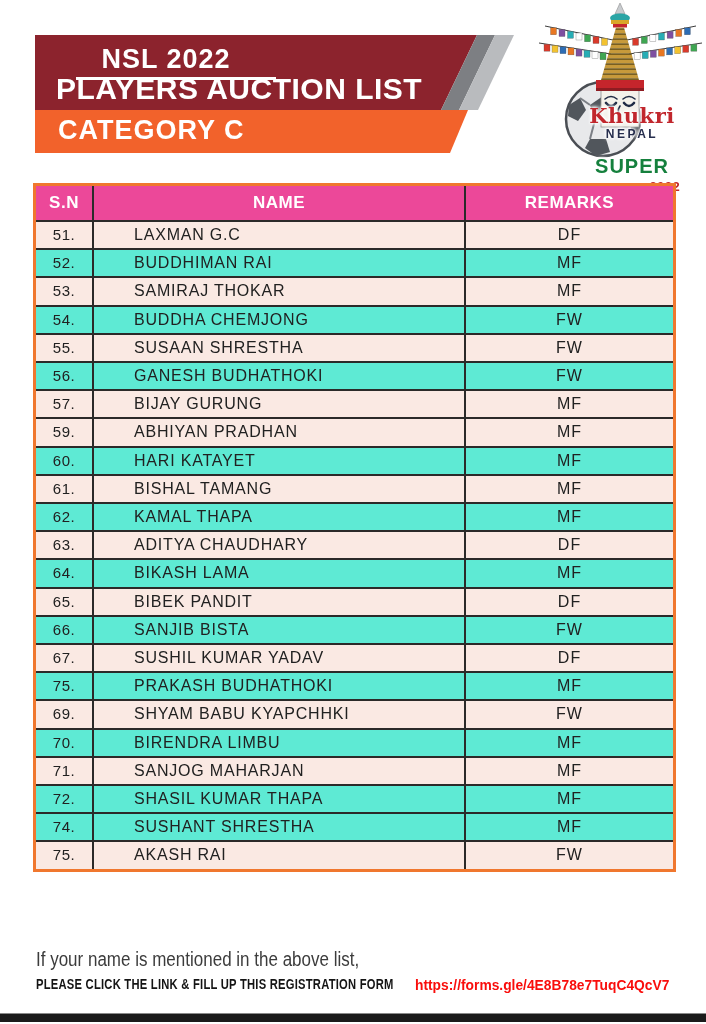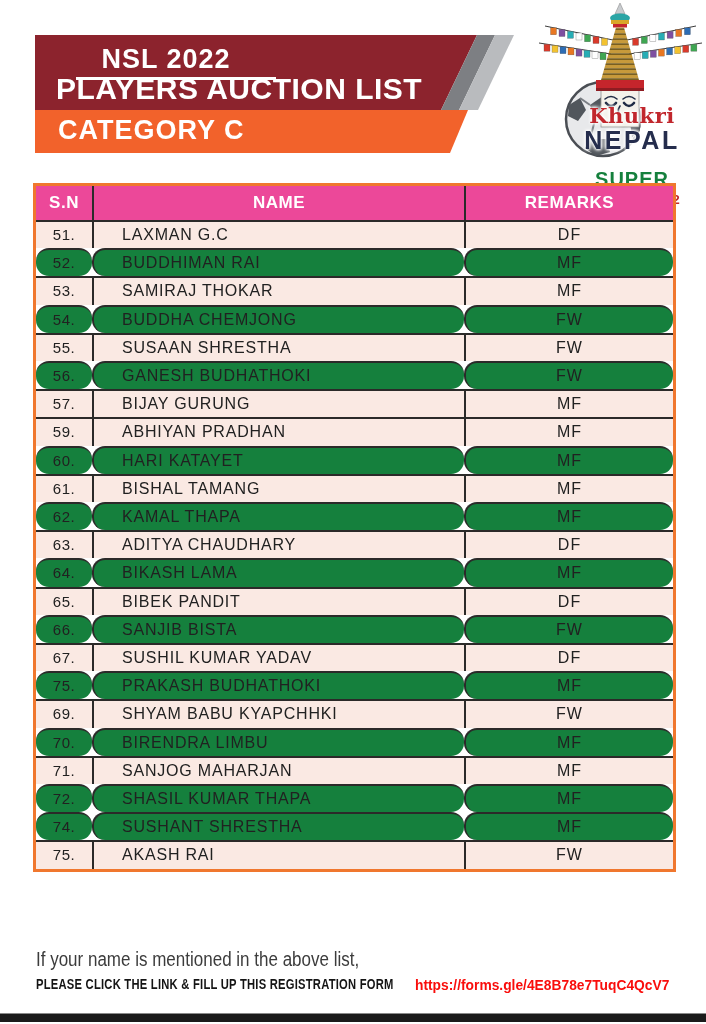--- a/index.html
+++ b/index.html
@@ -15,40 +15,40 @@
   .players{left:56px;top:74px;font-size:30px;letter-spacing:.5px;}
   .category{left:58px;top:117px;font-size:27px;letter-spacing:1px;}
 
   
   .logo{position:absolute;left:535px;top:0;width:171px;height:182px;}
   .logo-svg{position:absolute;left:0;top:0;width:171px;height:182px;}
   .logo-text{position:absolute;left:23px;top:105px;width:148px;text-align:center;line-height:1;}
   .halo{text-shadow:0 0 3px #fff,0 0 3px #fff,0 0 4px #fff,0 0 5px #fff;}
   .khukri{font-family:"DejaVu Serif","Liberation Serif",serif;font-weight:bold;
           color:#c1272d;font-size:21px;letter-spacing:.5px;}
-  .nepal{color:#252d4d;font-weight:bold;font-size:25px;letter-spacing:2.5px;margin-top:2px;}
+  .nepal{color:#252d4d;font-weight:bold;font-size:12px;letter-spacing:2.5px;margin-top:2px;}
   .super{color:#15803d;font-weight:bold;font-size:20px;letter-spacing:1px;margin-top:16px;}
   .league-row{margin-top:2px;white-space:nowrap;}
   .league{color:#252d4d;font-size:10px;font-weight:bold;letter-spacing:4px;}
   .year{color:#c1272d;font-size:13px;font-weight:bold;letter-spacing:.5px;}
 
   
   .table-wrap{position:absolute;left:33px;top:183px;width:637px;border:3px solid #f0772e;background:#fff;}
   table.players{border-collapse:separate;border-spacing:0;width:100%;table-layout:fixed;}
   col.c-sn{width:56px;} col.c-name{width:372px;} col.c-rem{width:209px;}
   th{background:#ec4899;color:#ffffff;font-size:17px;font-weight:bold;height:34px;
      letter-spacing:.5px;text-align:center;padding:0;}
   td{height:26.2px;line-height:26.2px;padding:0;font-size:16px;color:#212121;
      border-top:2px solid #2b2a29;white-space:nowrap;overflow:hidden;}
   td.cell-sn{text-align:center;font-size:15px;}
-  td.cell-name{text-align:left;padding-left:28px;letter-spacing:.8px;}
+  td.cell-name{text-align:left;padding-left:40px;letter-spacing:.8px;}
   td.cell-remarks{text-align:center;letter-spacing:1px;}
   th + th, td + td{border-left:2px solid #2b2a29;}
   tr.row-pink td{background:#fae9e3;}
-  tr.row-white td{background:#15803d;border-radius:13px;}
+  tr.row-white td{background:#5eead4;}
 
   
   .footer{position:absolute;left:36px;top:948px;width:660px;}
   .foot1{font-size:20px;color:#3c3c3c;transform:scaleX(.85);transform-origin:left;
          display:inline-block;white-space:nowrap;}
   .foot-row{margin-top:5px;white-space:nowrap;display:flex;align-items:baseline;}
   .foot2{font-size:14px;font-weight:bold;color:#141414;letter-spacing:.3px;
          transform:scaleX(.80);transform-origin:left;display:inline-block;}
   .link{position:absolute;left:379px;font-size:15px;font-weight:bold;color:#f90d0b;
         transform:scaleX(.92);transform-origin:left;display:inline-block;text-decoration:none;}

